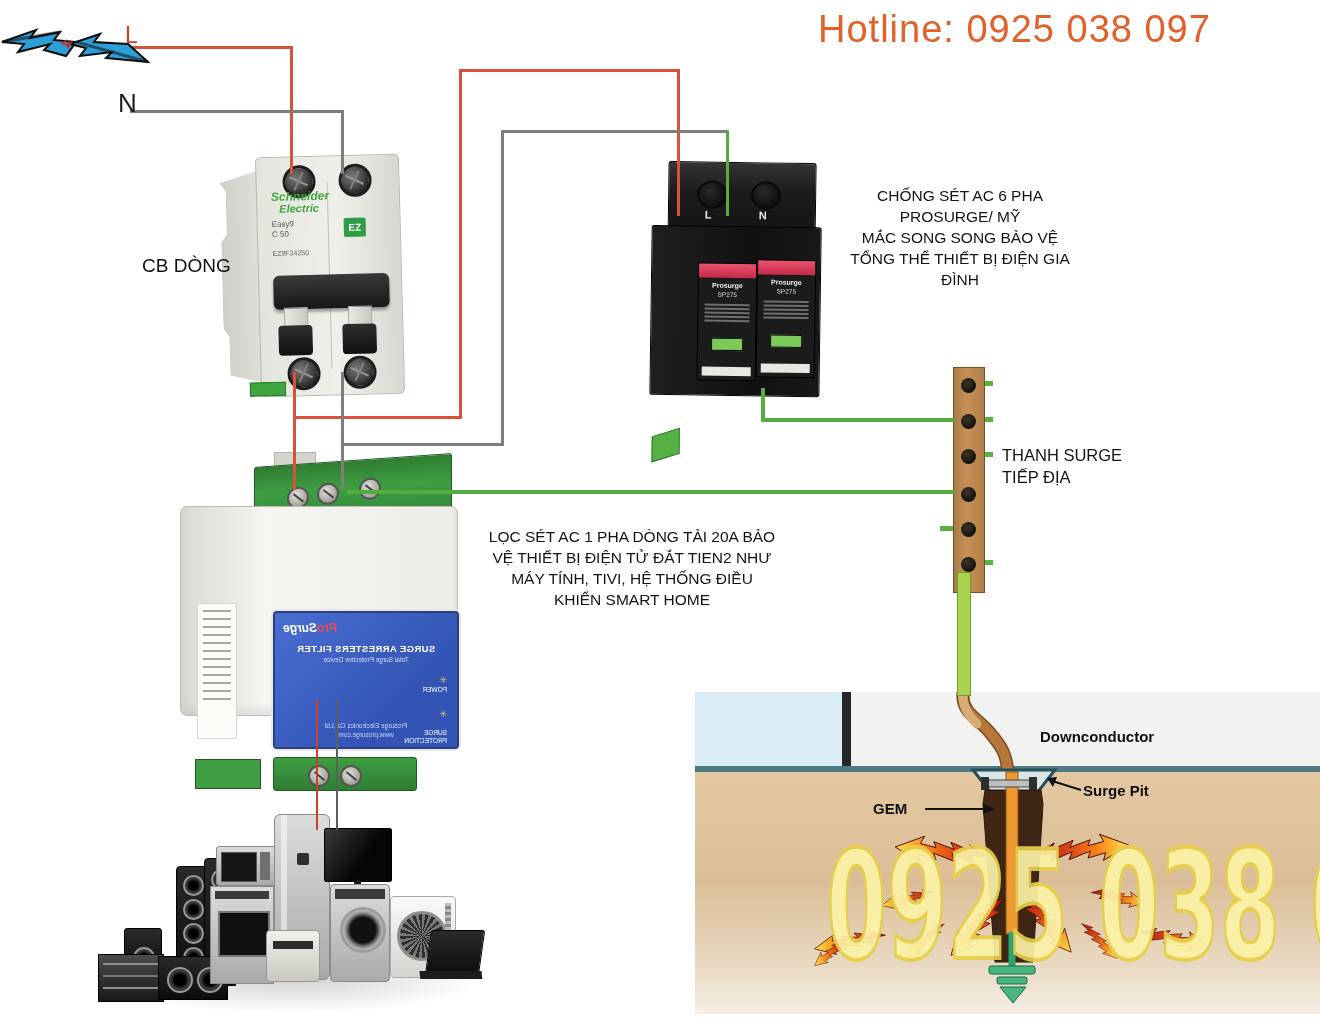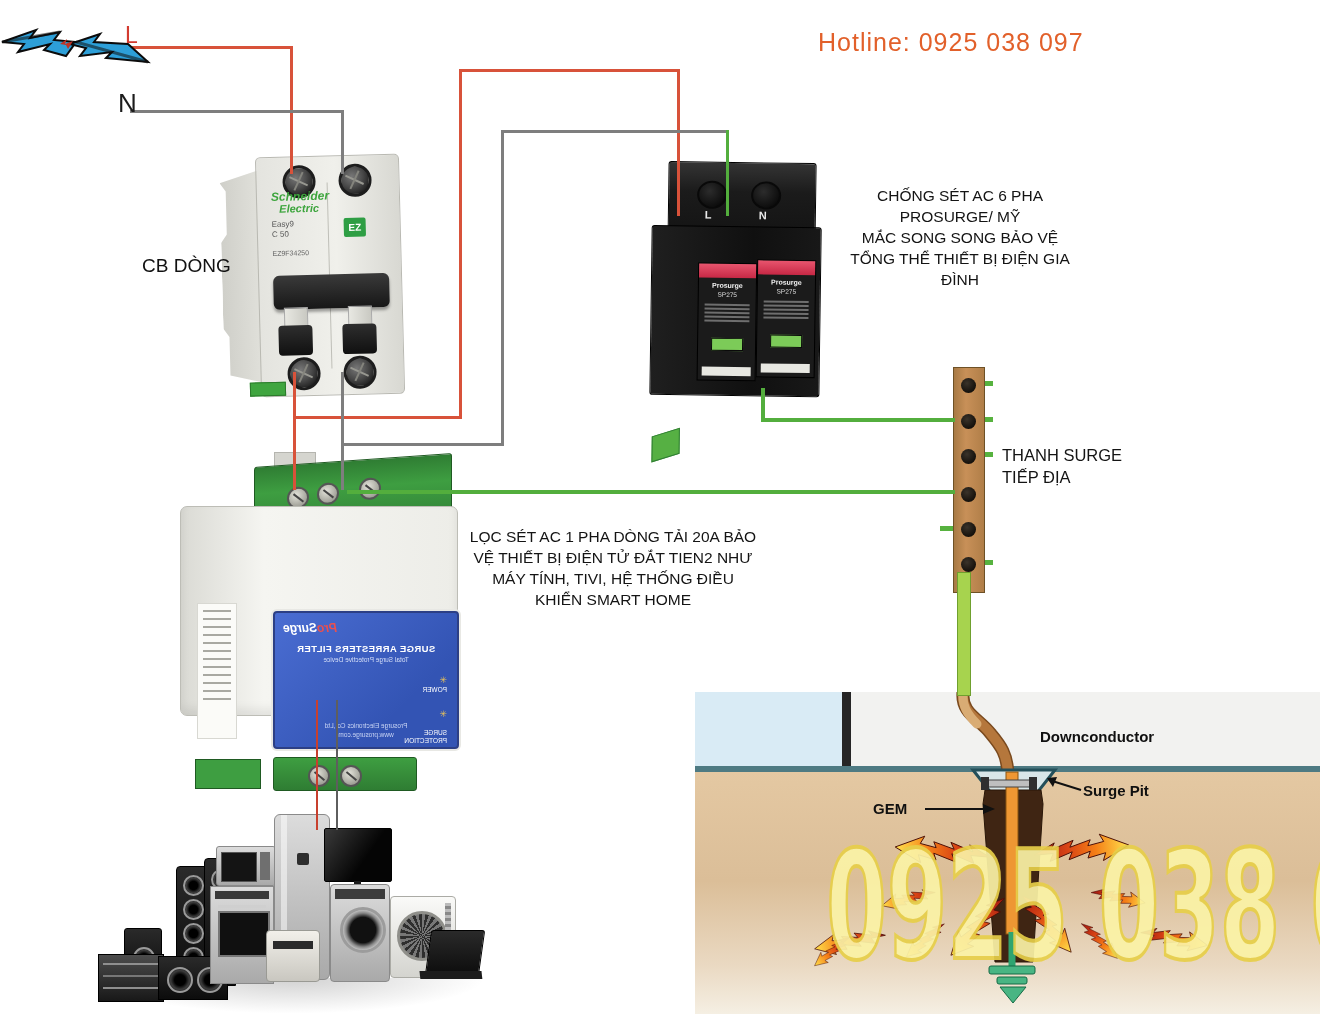--- a/index.html
+++ b/index.html
@@ -4,21 +4,21 @@
 <style>
   html,body{margin:0;padding:0;background:#fff;}
   #canvas{position:relative;width:1320px;height:1020px;background:#fff;overflow:hidden;
           font-family:"Liberation Sans","DejaVu Sans",sans-serif;color:#111;}
   .abs{position:absolute;}
   .wire{position:absolute;z-index:6;}
   .pre{white-space:pre-line;}
   
   .lbl-L{left:125px;top:22px;font-size:23px;color:#D33B30;z-index:7;}
   .lbl-N{left:118px;top:88px;font-size:26px;color:#1c1c1c;z-index:7;}
-  .hotline{left:818px;top:28px;width:460px;font-size:25px;color:#E2602A;letter-spacing:1px;z-index:7;}
+  .hotline{left:818px;top:8px;width:460px;font-size:38px;color:#E2602A;letter-spacing:1px;z-index:7;}
   
   .breaker{left:222px;top:156px;width:178px;height:238px;z-index:4;transform:rotate(-1.5deg);}
   .brk-rail{position:absolute;left:0;top:12px;width:42px;height:214px;background:linear-gradient(90deg,#CFCFC9,#E2E2DC);
             clip-path:polygon(0 6%,100% 0,100% 100%,14% 96%,14% 78%,0 74%,0 34%,14% 30%,14% 10%);}
   .brk-body{position:absolute;left:36px;top:0;width:142px;height:238px;background:linear-gradient(90deg,#E4E4DF,#F0F0EB 55%,#D8D8D2);
             border:1px solid #B9B9B2;border-radius:5px;}
   .brk-split{position:absolute;left:70px;top:26px;width:1px;height:186px;background:#BFBFB8;}
   .screwc{position:absolute;width:27px;height:27px;border-radius:50%;
           background:radial-gradient(circle at 38% 35%,#777 0%,#4a4a4a 45%,#222 78%);border:3px solid #1d1d1d;}
   .screwc::before{content:"";position:absolute;left:12%;top:46%;width:74%;height:2px;background:#979790;transform:rotate(26deg);}
@@ -267,21 +267,21 @@
           </div>
         </div>
       </div>
       <div class="flt-termbot">
         <div class="flt-screw" style="left:34px;top:7px"></div>
         <div class="flt-screw" style="left:66px;top:7px"></div>
       </div>
       <div class="flt-termbot2"></div>
     </div>
   </div>
-  <div class="note pre" style="left:443px;top:527px;width:340px">LỌC SÉT AC 1 PHA DÒNG TẢI 20A BẢO
+  <div class="note pre" style="left:462px;top:527px;width:340px">LỌC SÉT AC 1 PHA DÒNG TẢI 20A BẢO
 VỆ THIẾT BỊ ĐIỆN TỬ ĐẮT TIEN2 NHƯ
 MÁY TÍNH, TIVI, HỆ THỐNG ĐIỀU
 KHIỂN SMART HOME</div>
 
   <div class="abs appl">
     <div class="ap-shadow"></div>
     <div class="ap blackbox" style="left:26px;top:140px;width:36px;height:50px;border-radius:3px">
       <div class="drv" style="left:8px;top:18px;width:18px;height:18px"></div>
     </div>
     <div class="ap" style="left:0;top:166px;width:64px;height:46px;background:linear-gradient(180deg,#4c4c4c,#181818);border:1px solid #000">

